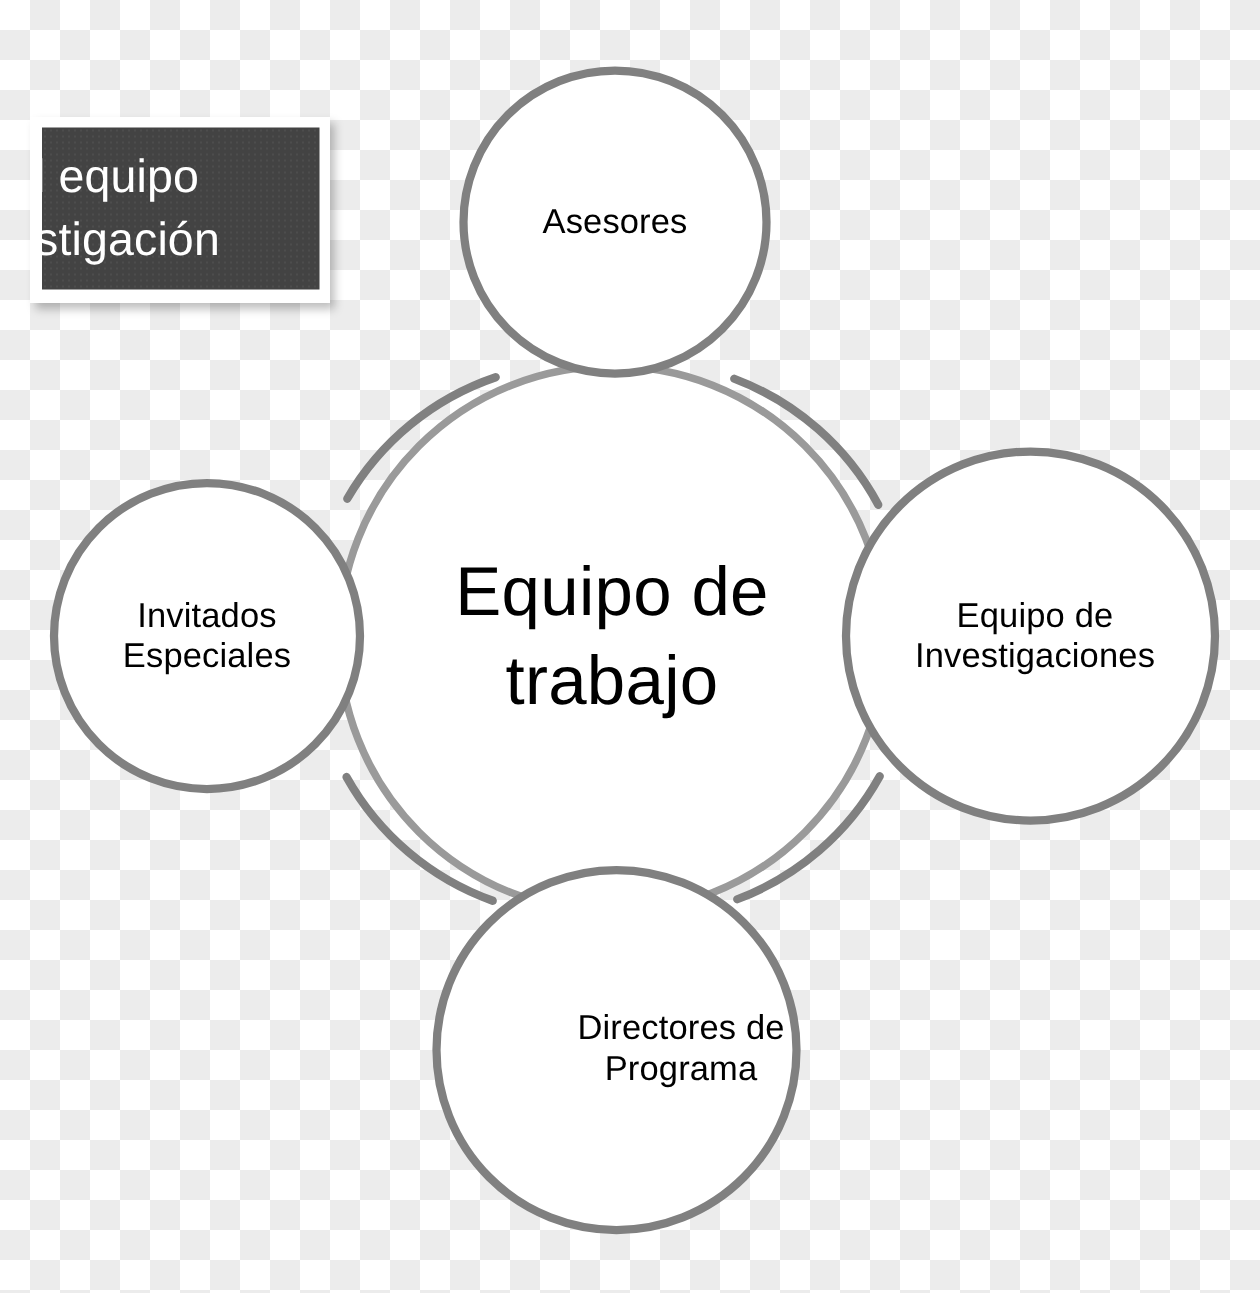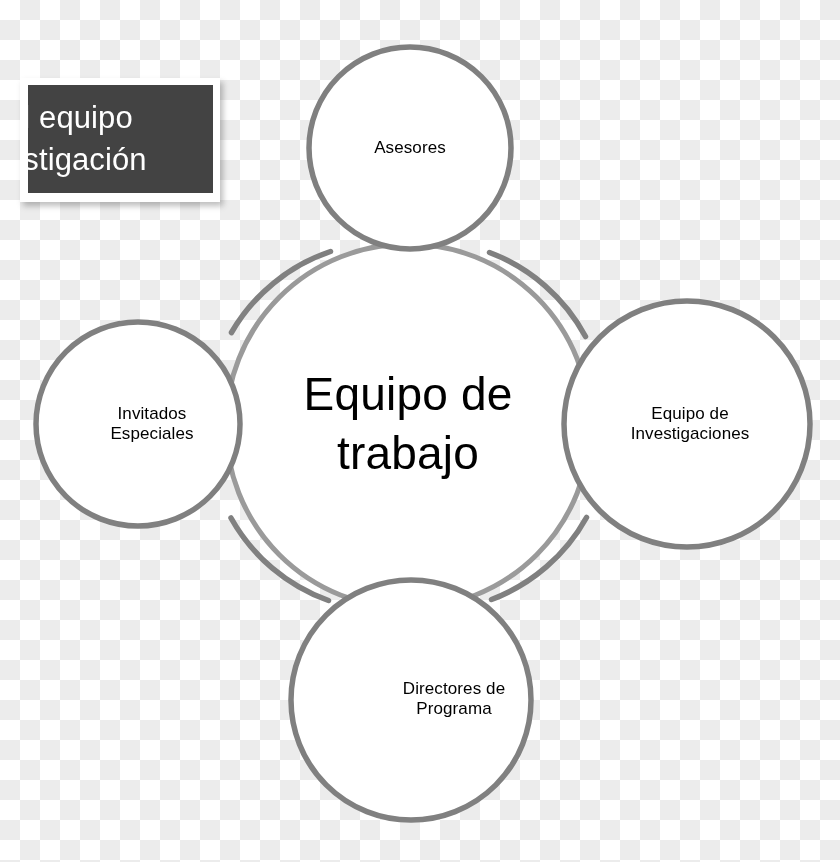--- a/index.html
+++ b/index.html
@@ -44,33 +44,33 @@
   .node-label {
     position: absolute;
     text-align: center;
     color: #000000;
     line-height: 1.18;
     white-space: pre;
     pointer-events: none;
     -webkit-font-smoothing: antialiased;
   }
   .node-label.satellite {
-    font-size: 17px;
+    font-size: 23px;
     letter-spacing: 0.1px;
   }
   .node-label.center {
     font-size: 46px;
     letter-spacing: 0.2px;
     line-height: 1.28;
   }
 
   
   .lbl-top      { left: 410px; top: 148px; transform: translate(-50%, -50%); }
   .lbl-center   { left: 408px; top: 424px; transform: translate(-50%, -50%); }
-  .lbl-left     { left: 152px; top: 424px; transform: translate(-50%, -50%); }
+  .lbl-left     { left: 138px; top: 424px; transform: translate(-50%, -50%); }
   .lbl-right    { left: 690px; top: 424px; transform: translate(-50%, -50%); }
   .lbl-bottom   { left: 411px; top: 699px; transform: translate(-50%, -50%); margin-left: 43px; }
 
   
   .title-card-wrap {
     position: absolute;
     left: 20px;
     top: 78px;
     width: 200px;
     height: 124px;

